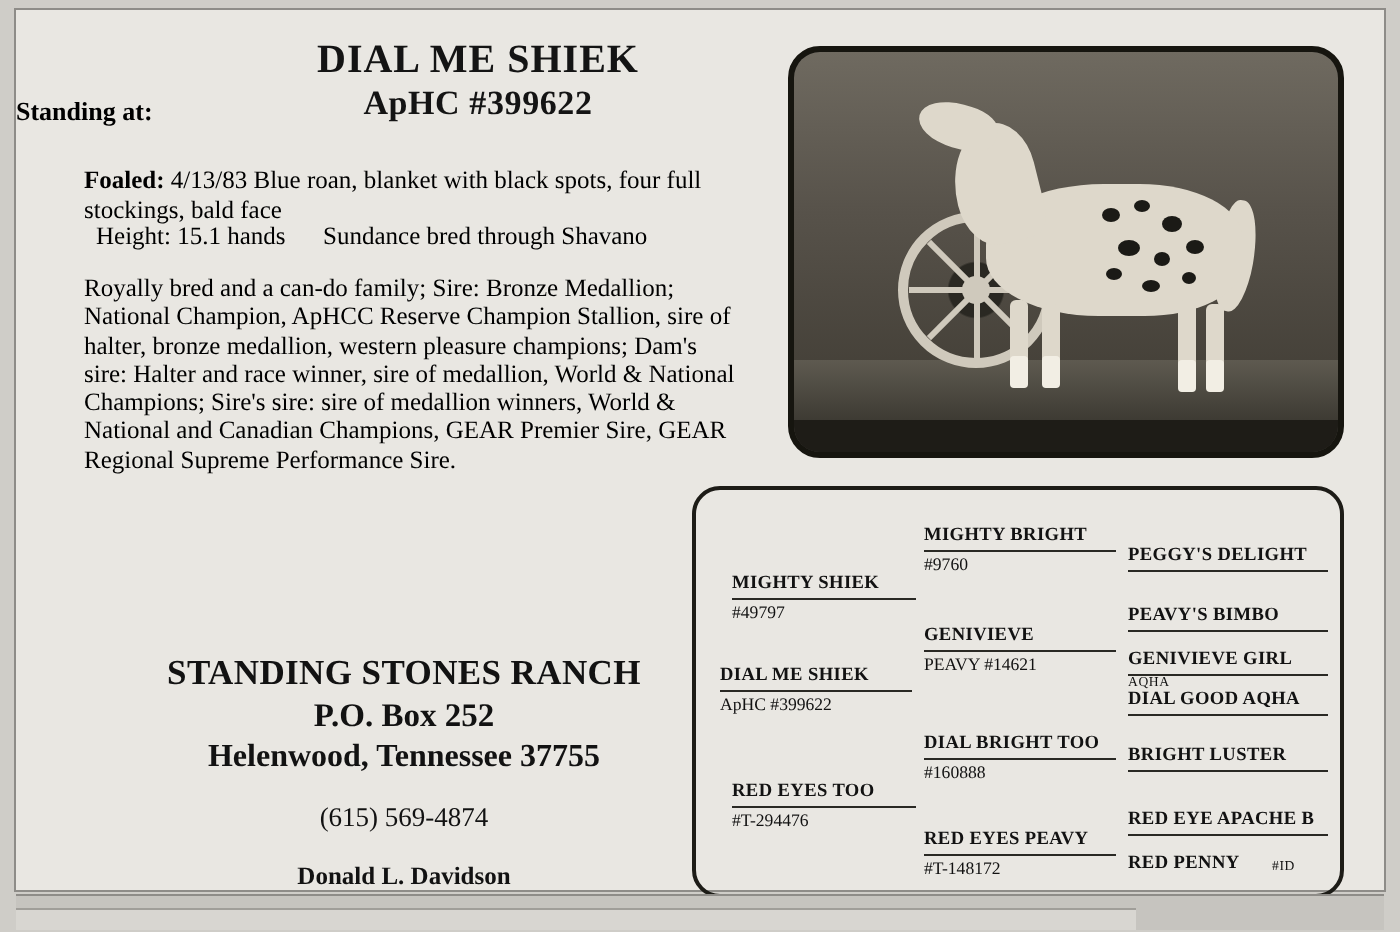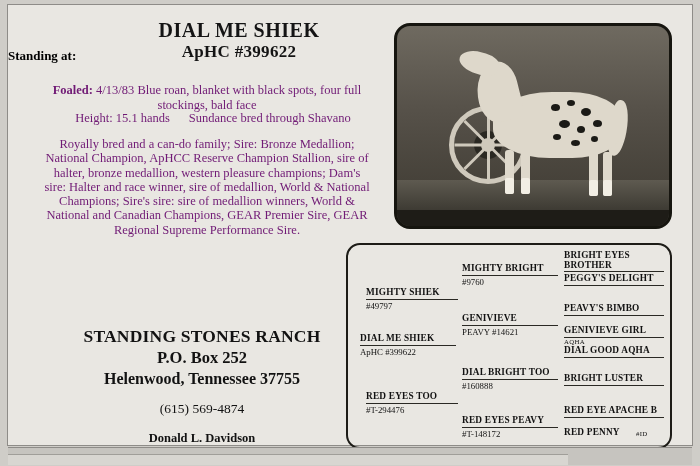--- a/index.html
+++ b/index.html
@@ -93,21 +93,21 @@
     transform:rotate(16deg);
   }
   .ph-leg{position:absolute;background:#ded8cb;width:9px;border-radius:3px;}
   .ph-sock{position:absolute;background:#f2eee4;width:9px;height:16px;border-radius:2px;}
   .ph-tail{
     position:absolute;left:212px;top:74px;width:18px;height:56px;
     background:#ded8cb;border-radius:40% 60% 50% 50%;transform:rotate(10deg);
   }
 
   
-  .txt{position:absolute;color:#701a75;font-size:12.5px;line-height:14.5px;text-align:center;}
+  .txt{position:absolute;color:#000000;font-size:12.5px;line-height:14.5px;}
   .foaled{left:34px;top:78px;width:330px;}
   .foaled b{font-weight:bold;}
   .height{left:40px;top:106px;width:330px;}
   .breeding{left:34px;top:132px;width:330px;line-height:14.3px;}
   .fees{left:34px;top:258px;width:330px;line-height:16px;}
   .fees b{font-weight:bold;}
   .standing-at{left:34px;top:296px;font-weight:bold;font-size:13px;margin-top:43px;}
 
   .ranch{
     position:absolute;left:34px;top:320px;width:320px;text-align:center;
@@ -240,23 +240,20 @@
       <div class="cell" style="left:114px;top:122px;width:96px;">
         <span class="n">DIAL BRIGHT TOO</span>
       </div>
       <div class="reg" style="left:114px;top:136px;">#160888</div>
 
       <div class="cell" style="left:114px;top:170px;width:96px;">
         <span class="n">RED EYES PEAVY</span>
       </div>
       <div class="reg" style="left:114px;top:184px;">#T-148172</div>
 
-      <div class="cell" style="left:216px;top:6px;width:100px;line-height:9.5px;">
-        <span class="n">BRIGHT EYES BROTHER</span>
-      </div>
       <div class="cell" style="left:216px;top:28px;width:100px;">
         <span class="n">PEGGY'S DELIGHT</span>
       </div>
       <div class="cell" style="left:216px;top:58px;width:100px;">
         <span class="n">PEAVY'S BIMBO</span>
       </div>
       <div class="cell" style="left:216px;top:80px;width:100px;">
         <span class="n">GENIVIEVE GIRL</span>
       </div>
       <div class="reg tiny" style="left:216px;top:92px;">AQHA</div>

